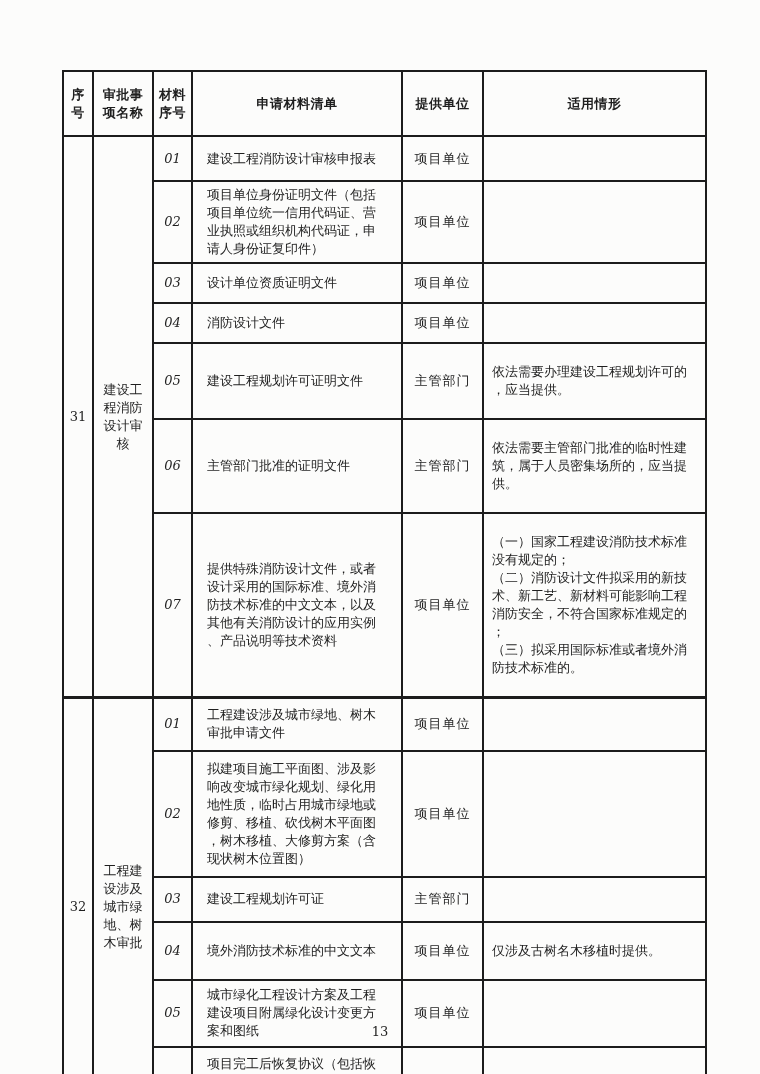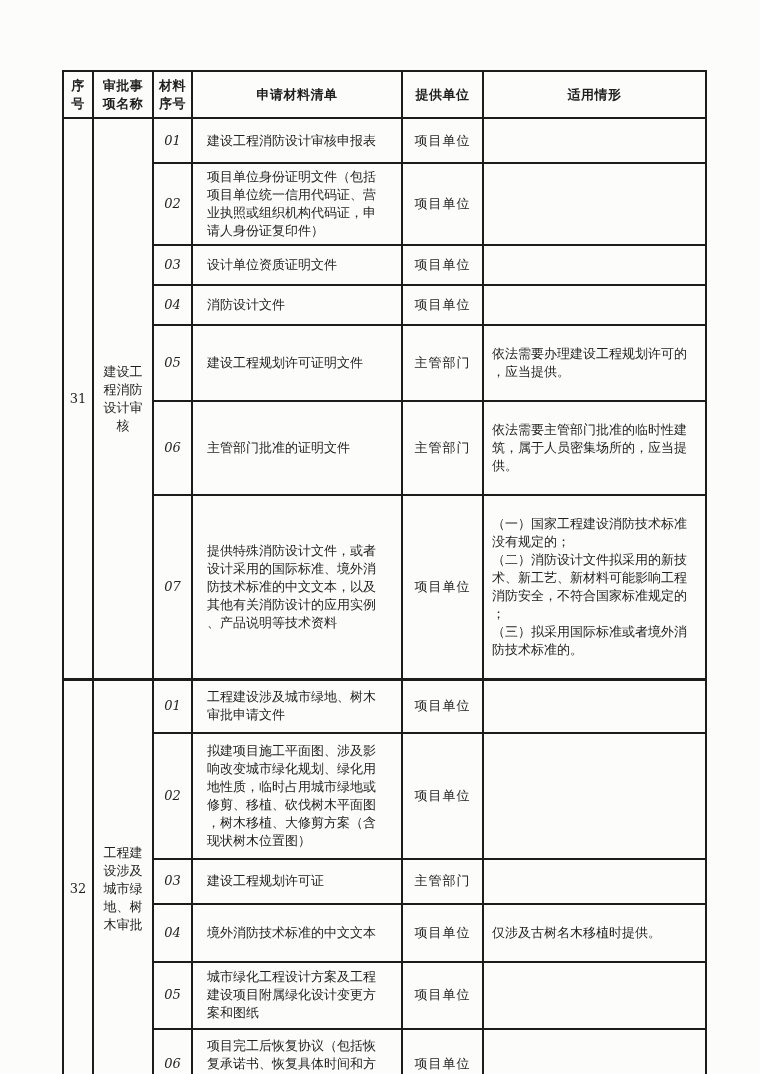--- a/index.html
+++ b/index.html
@@ -45,21 +45,21 @@
     <colgroup>
       <col style="width:30px">
         <col style="width:60px">
         <col style="width:39px">
       <col style="width:210px">
         <col style="width:81px">
         <col style="width:223px">
     </colgroup>
 
     <tbody>
-        <tr class="hdr" style="height:47px">
+        <tr class="hdr" style="height:65px">
       <td>序号</td>
       <td>审批事项名称</td>
       <td>材料序号</td>
       <td>申请材料清单</td>
       <td>提供单位</td>
       <td>适用情形</td>
     </tr>
 
     <tr style="height:45px">
       <td class="c-serial" rowspan="7">31</td>
@@ -142,13 +142,14 @@
     </tr>
     <tr style="height:70px">
       <td class="c-no">06</td>
       <td class="c-list">项目完工后恢复协议（包括恢复承诺书、恢复具体时间和方案）</td>
       <td class="c-provider">项目单位</td>
       <td class="c-situation"></td>
     </tr>
   </tbody>
     </table>
 
+  <div class="page-number">13</div>
 </div>
 
 </body></html>

